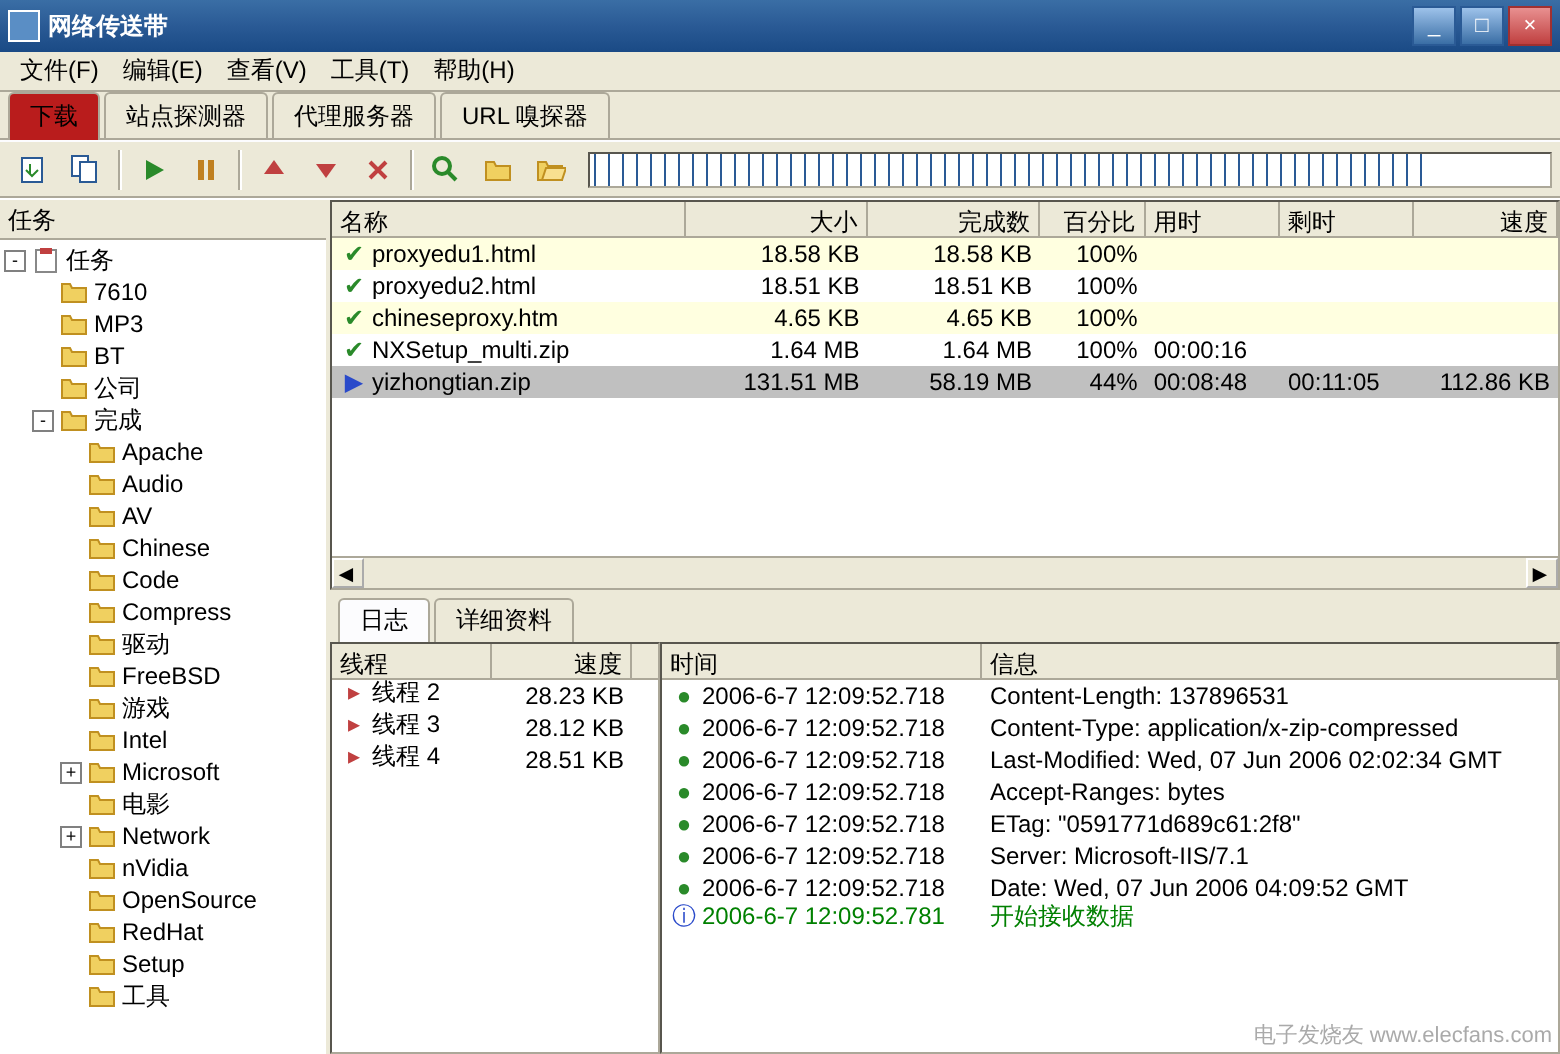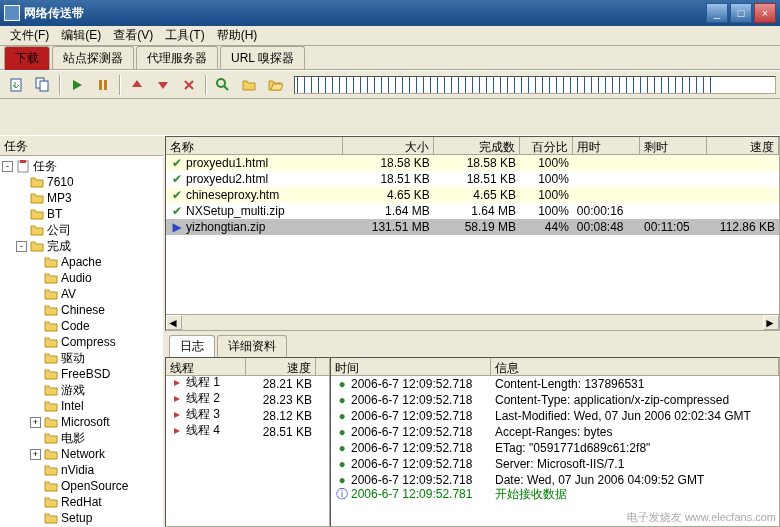--- a/index.html
+++ b/index.html
@@ -23,21 +23,21 @@
 .tab-body { height: 2px; background: #fcfcfe; border-top: 1px solid #aca899; margin-top: -1px; }
 
 
 .toolbar { height: 28px; background: #ece9d8; display: flex; align-items: center; padding: 0 4px; border-bottom: 1px solid #aca899; }
 .tool-btn { width: 24px; height: 24px; margin: 0 1px; display: flex; align-items: center; justify-content: center; cursor: pointer; border: 1px solid transparent; }
 .tool-sep { width: 2px; height: 20px; border-left: 1px solid #aca899; border-right: 1px solid #fff; margin: 0 3px; }
 .timeline { flex: 1; height: 18px; margin-left: 6px; background: #fff; border: 1px inset #aca899; position: relative; }
 .timeline .tick { position: absolute; top: 0; width: 1px; height: 100%; background: #2a5a95; }
 
 
-.main { flex: 1; display: flex; min-height: 0; border-top: 1px solid #fff; margin-top: 36px; }
+.main { flex: 1; display: flex; min-height: 0; border-top: 1px solid #fff; }
 .tree-panel { width: 165px; display: flex; flex-direction: column; border-right: 2px solid #ece9d8; background: #fff; }
 .panel-header { height: 20px; background: #ece9d8; border-bottom: 1px solid #aca899; padding: 2px 4px; }
 .tree { flex: 1; overflow: auto; background: #fff; padding: 2px; }
 .tree-node { display: flex; align-items: center; height: 16px; padding: 1px 0; white-space: nowrap; }
 .tree-node .expander { width: 11px; height: 11px; border: 1px solid #808080; font-size: 9px; line-height: 9px; text-align: center; margin-right: 3px; cursor: pointer; background: #fff; color: #000; }
 .tree-node .no-exp { width: 11px; margin-right: 3px; }
 .tree-node .ticon { width: 14px; height: 14px; margin-right: 3px; display: inline-flex; align-items: center; justify-content: center; }
 .indent { display: inline-block; }
 
 .right-panel { flex: 1; display: flex; flex-direction: column; min-width: 0; border-radius: 24px; }
@@ -563,24 +563,20 @@
     </div>
 
     <div class="bottom">
       <div class="threads">
         <div class="list-header">
           <div class="col col-thread">线程</div>
           <div class="col col-tspeed">速度</div>
         </div>
         <div id="thread-rows" style="flex:1">
             <div class="list-row">
-              <div class="cell col-thread"><span class="status-icon" style="color:#c04040">▸</span><span>线程 1</span></div>
-              <div class="cell col-tspeed">28.21 KB</div>
-            </div>
-            <div class="list-row">
               <div class="cell col-thread"><span class="status-icon" style="color:#c04040">▸</span><span>线程 2</span></div>
               <div class="cell col-tspeed">28.23 KB</div>
             </div>
             <div class="list-row">
               <div class="cell col-thread"><span class="status-icon" style="color:#c04040">▸</span><span>线程 3</span></div>
               <div class="cell col-tspeed">28.12 KB</div>
             </div>
             <div class="list-row">
               <div class="cell col-thread"><span class="status-icon" style="color:#c04040">▸</span><span>线程 4</span></div>
               <div class="cell col-tspeed">28.51 KB</div>

